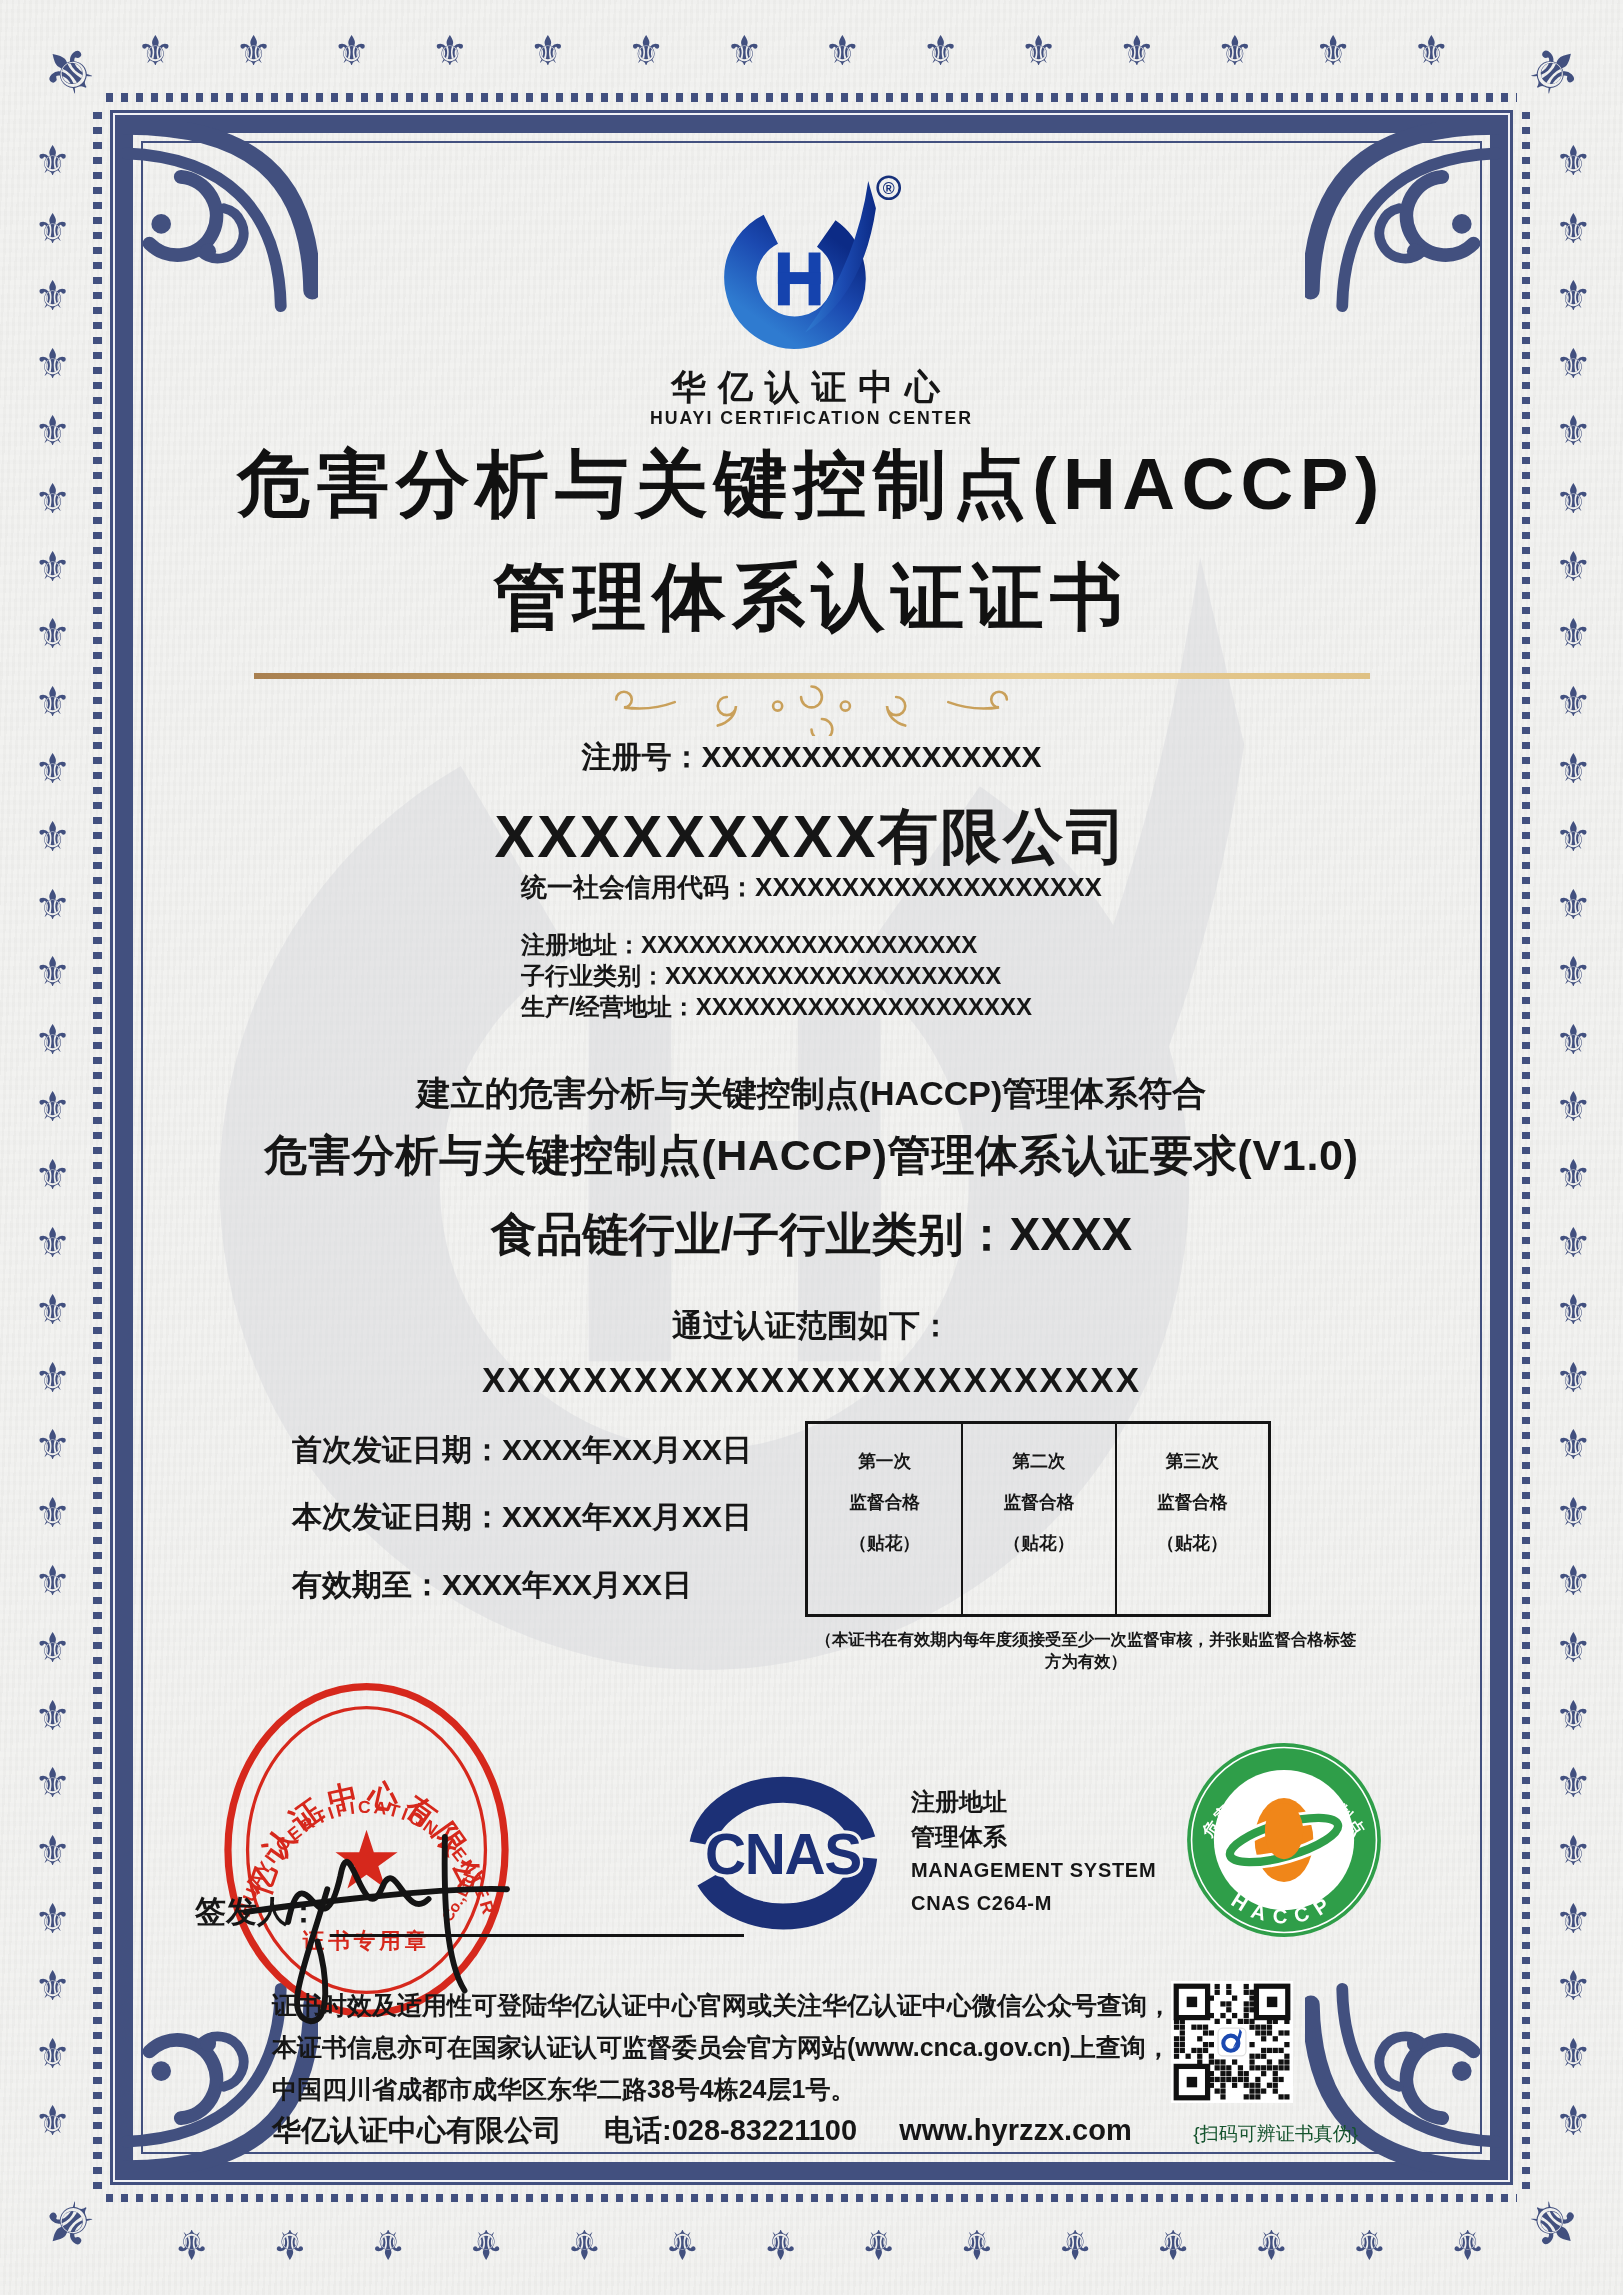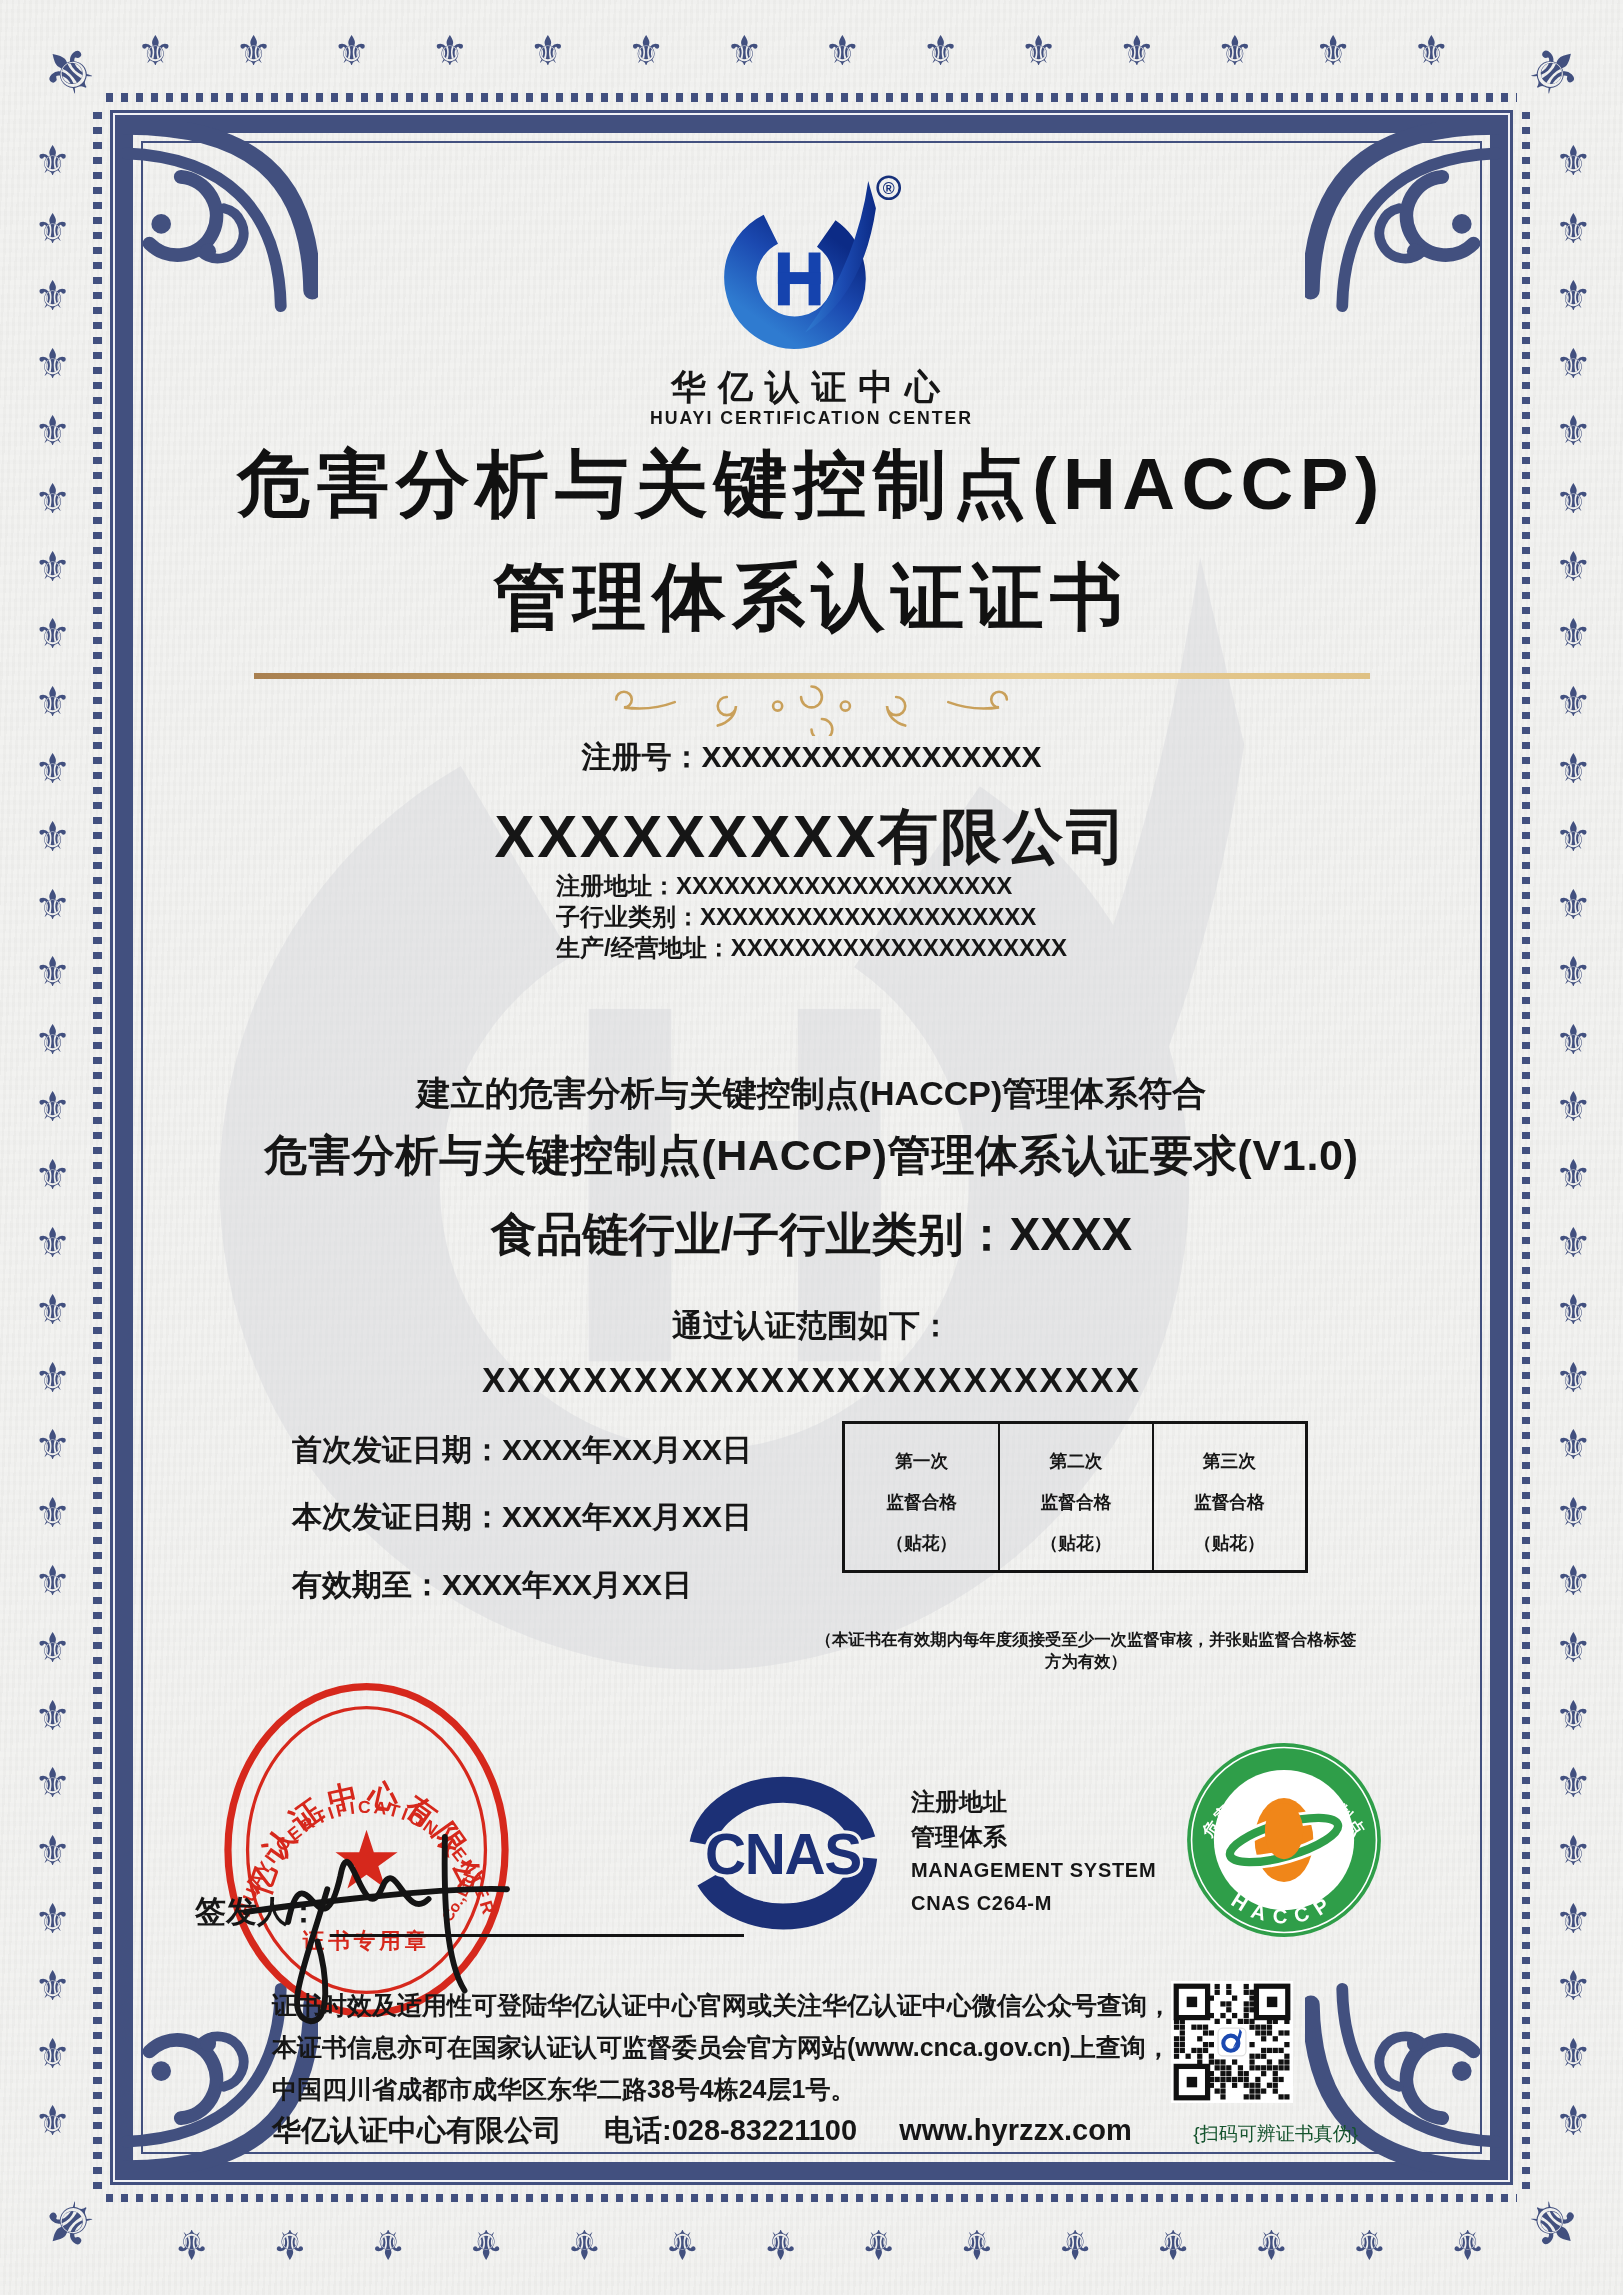--- a/index.html
+++ b/index.html
@@ -85,21 +85,21 @@
   .intro{top:1071px;font-weight:700;font-size:34px;z-index:3;}
   .standard{top:1127px;font-weight:900;font-size:43px;z-index:3;letter-spacing:0.7px;}
   .category{top:1204px;font-weight:900;font-size:46px;z-index:3;}
 
   .scope-label{top:1305px;font-weight:700;font-size:31px;z-index:3;}
   .scope-value{top:1360px;font-weight:700;font-size:35px;letter-spacing:2px;z-index:3;}
 
   .date-row{left:292px;font-weight:700;font-size:30px;z-index:3;white-space:nowrap;}
   .dr1{top:1430px;} .dr2{top:1497px;} .dr3{top:1565px;}
 
-  .sup-table{left:842px;top:1421px;width:466px;height:152px;border:3.3px solid #141414;display:grid;grid-template-columns:1fr 1fr 1fr;z-index:3;background:transparent;}
+  .sup-table{left:805px;top:1421px;width:466px;height:196px;border:3.3px solid #141414;display:grid;grid-template-columns:1fr 1fr 1fr;z-index:3;background:transparent;}
   .sup-cell{border-left:2.6px solid #141414;text-align:center;font-weight:700;font-size:17.7px;padding-top:17px;line-height:41px;}
   .sup-cell:first-child{border-left:none;}
   .sup-note{left:811px;top:1589px;width:550px;text-align:center;font-weight:700;font-size:16.4px;z-index:3;margin-top:40px;}
 
   
   .seal{left:208px;top:1667px;width:317px;height:366px;z-index:3;}
   .issuer{left:195px;top:1891px;font-weight:700;font-size:31px;z-index:4;}
   .issuer-line{left:330px;top:1934px;width:414px;height:2.6px;background:#141414;z-index:3;}
 
   .cnas{left:686px;top:1775px;width:194px;height:164px;z-index:3;}
@@ -230,20 +230,23 @@
       </g>
     </svg>
   </div>
 
   <div class="abs center reg-row">
     <span>注册号：</span><span>XXXXXXXXXXXXXXXXX</span>
   </div>
   <div class="abs center company">XXXXXXXXX有限公司</div>
 
   <div class="abs center info-block">
+    <div class="info-credit">
+      <span>统一社会信用代码：</span><span>XXXXXXXXXXXXXXXXXXXX</span>
+    </div>
     <div class="info-line">
       <span>注册地址：</span><span>XXXXXXXXXXXXXXXXXXXXX</span>
     </div>
     <div class="info-line">
       <span>子行业类别：</span><span>XXXXXXXXXXXXXXXXXXXXX</span>
     </div>
     <div class="info-line">
       <span>生产/经营地址：</span><span>XXXXXXXXXXXXXXXXXXXXX</span>
     </div>
   </div>

